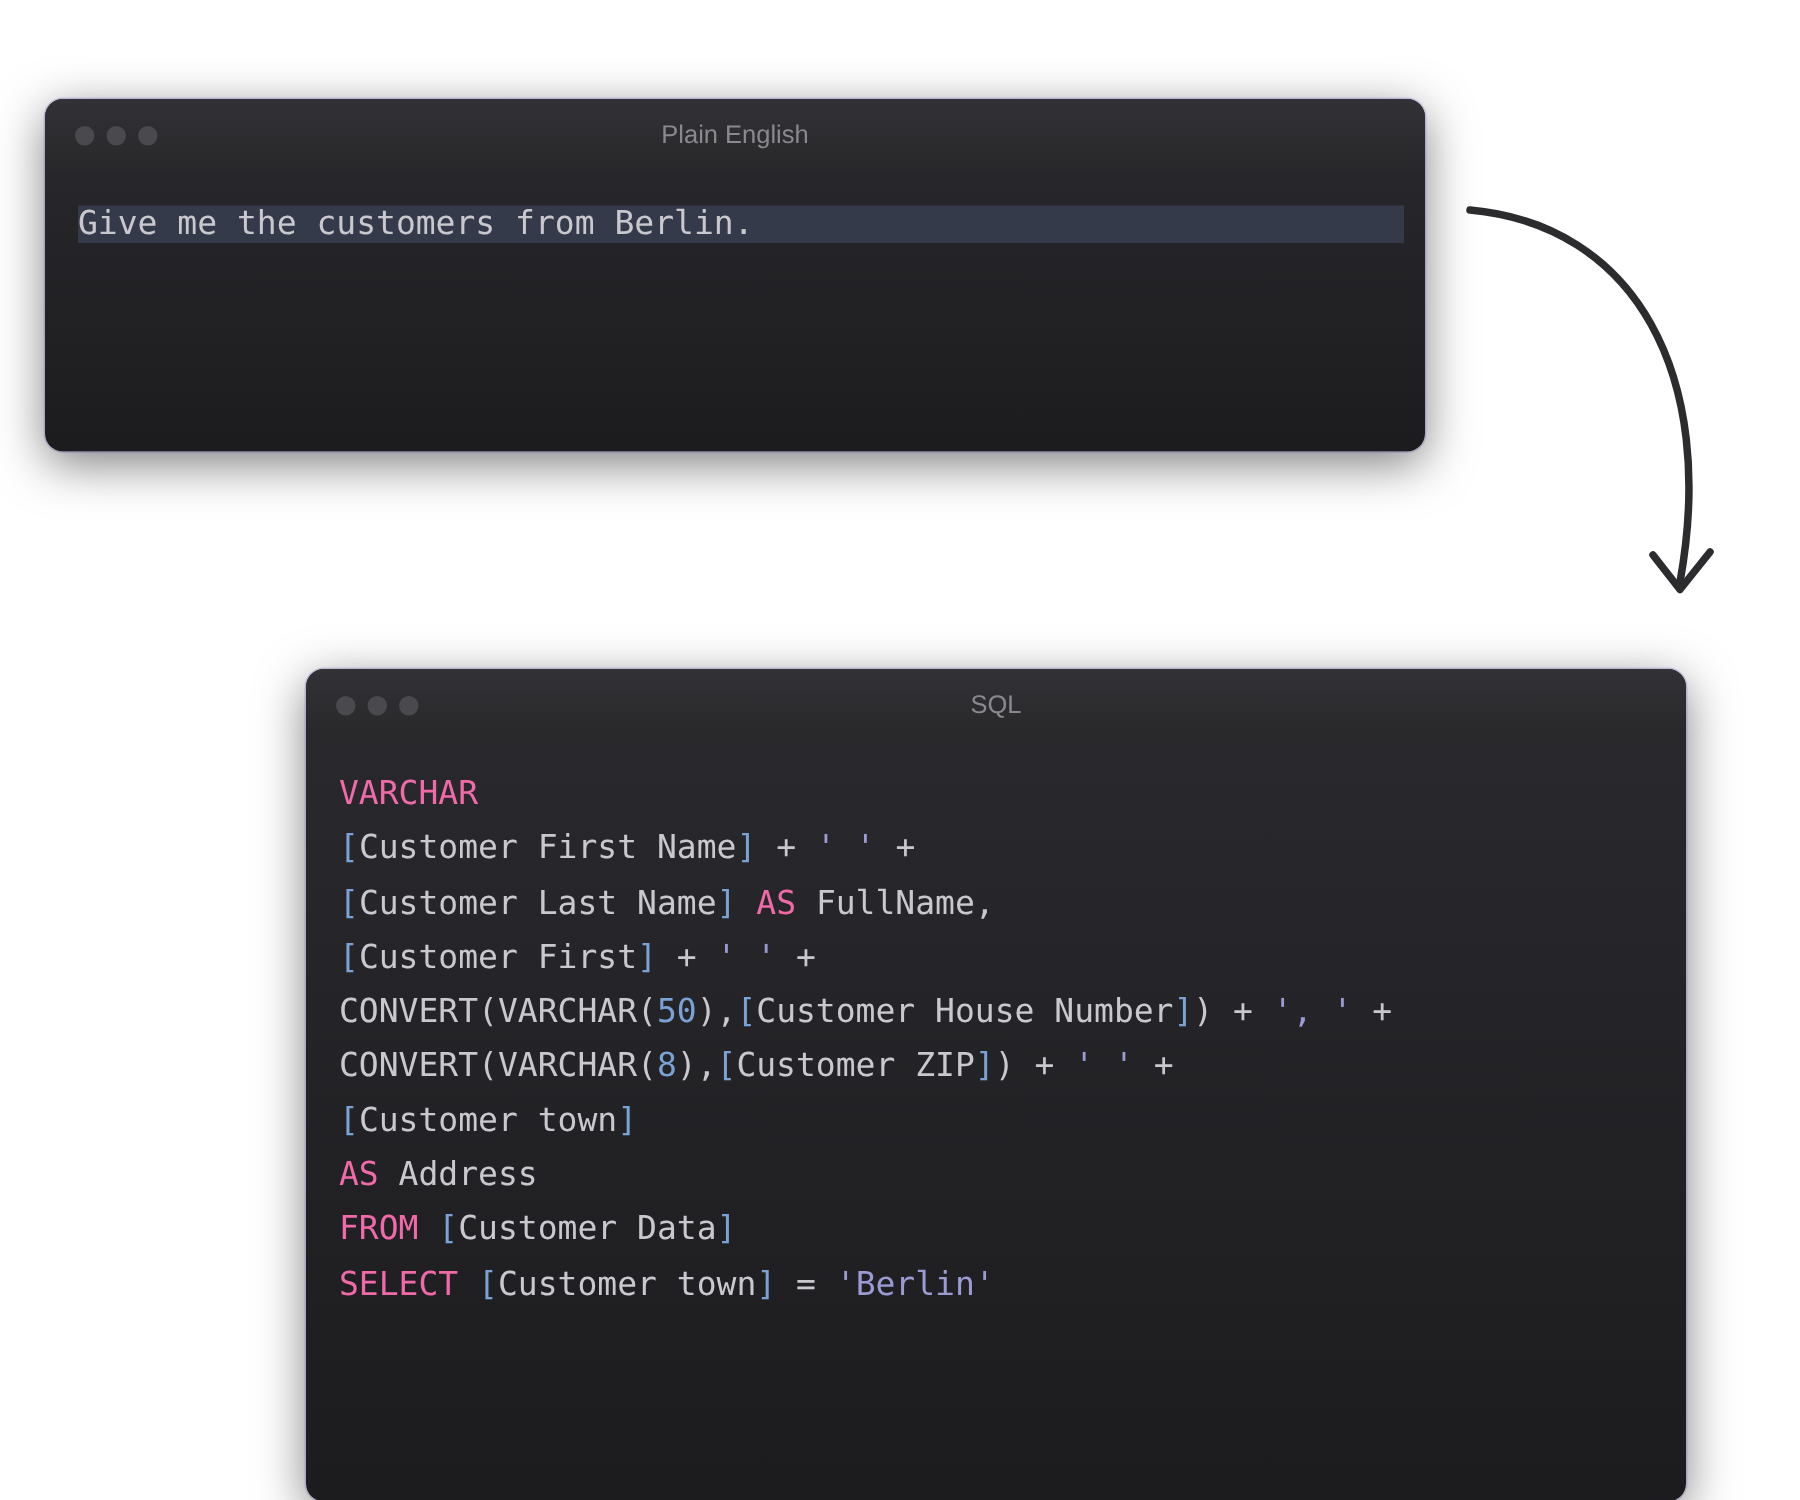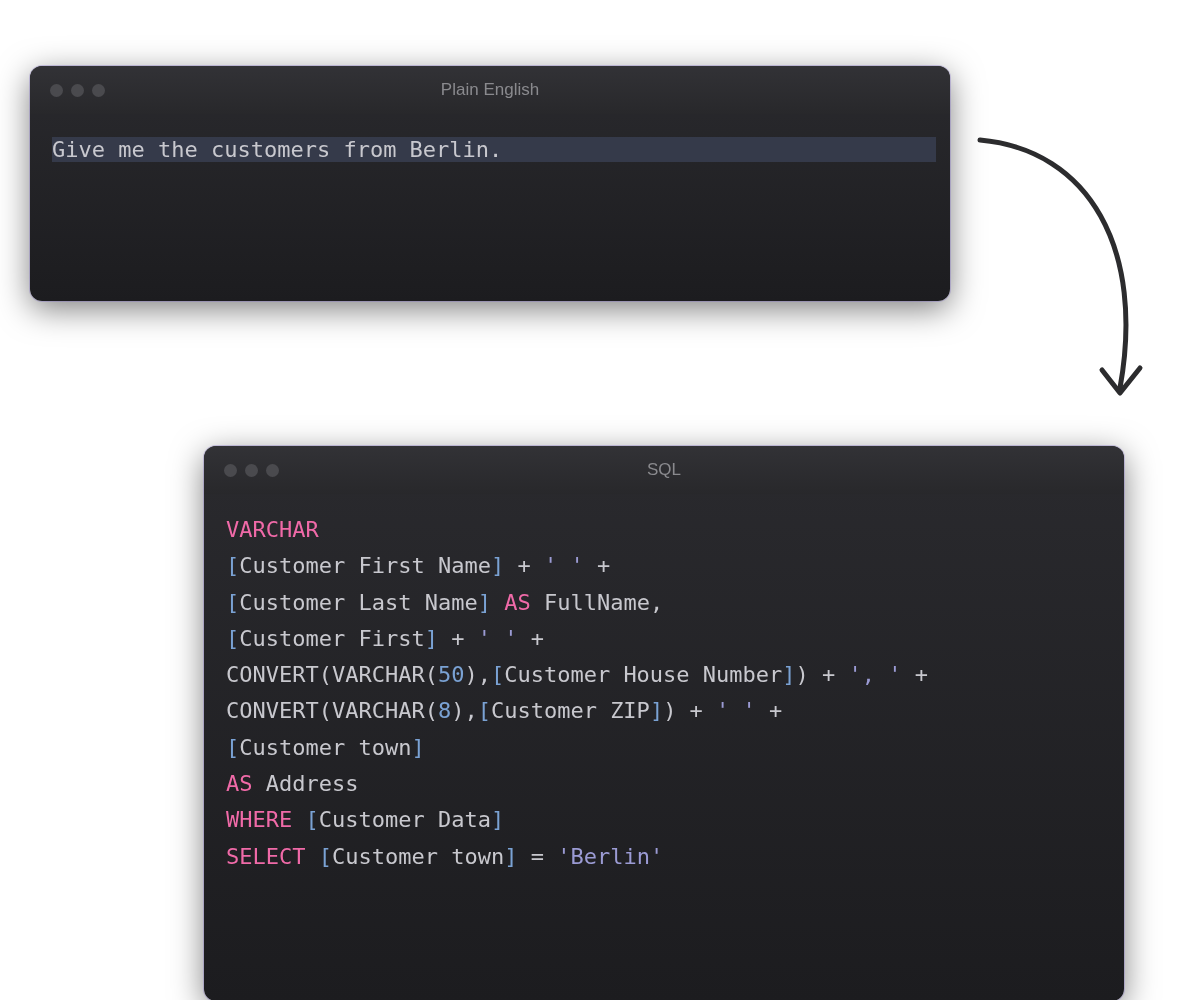--- a/index.html
+++ b/index.html
@@ -119,16 +119,16 @@
   </div>
   <div class="window-body" id="sql-body">
       <div class="code-line"><span class="kw-pink">VARCHAR</span></div>
       <div class="code-line"><span class="kw-blue">[</span><span class="kw-default">Customer First Name</span><span class="kw-blue">]</span><span class="kw-default"> + </span><span class="kw-string">' '</span><span class="kw-default"> +</span></div>
       <div class="code-line"><span class="kw-blue">[</span><span class="kw-default">Customer Last Name</span><span class="kw-blue">]</span><span class="kw-default"> </span><span class="kw-pink">AS</span><span class="kw-default"> FullName,</span></div>
       <div class="code-line"><span class="kw-blue">[</span><span class="kw-default">Customer First</span><span class="kw-blue">]</span><span class="kw-default"> + </span><span class="kw-string">' '</span><span class="kw-default"> +</span></div>
       <div class="code-line"><span class="kw-default">CONVERT(VARCHAR(</span><span class="kw-blue">50</span><span class="kw-default">),</span><span class="kw-blue">[</span><span class="kw-default">Customer House Number</span><span class="kw-blue">]</span><span class="kw-default">) + </span><span class="kw-string">', '</span><span class="kw-default"> +</span></div>
       <div class="code-line"><span class="kw-default">CONVERT(VARCHAR(</span><span class="kw-blue">8</span><span class="kw-default">),</span><span class="kw-blue">[</span><span class="kw-default">Customer ZIP</span><span class="kw-blue">]</span><span class="kw-default">) + </span><span class="kw-string">' '</span><span class="kw-default"> +</span></div>
       <div class="code-line"><span class="kw-blue">[</span><span class="kw-default">Customer town</span><span class="kw-blue">]</span></div>
       <div class="code-line"><span class="kw-pink">AS</span><span class="kw-default"> Address</span></div>
-      <div class="code-line"><span class="kw-pink">WHERE</span><span class="kw-default"> </span><span class="kw-blue">[</span><span class="kw-default">Customer Data</span><span class="kw-blue">]</span></div>
+      <div class="code-line"><span class="kw-pink">FROM</span><span class="kw-default"> </span><span class="kw-blue">[</span><span class="kw-default">Customer Data</span><span class="kw-blue">]</span></div>
       <div class="code-line"><span class="kw-pink">SELECT</span><span class="kw-default"> </span><span class="kw-blue">[</span><span class="kw-default">Customer town</span><span class="kw-blue">]</span><span class="kw-default"> = </span><span class="kw-string">'Berlin'</span></div>
     </div>
 </div>
 
 </body></html>

